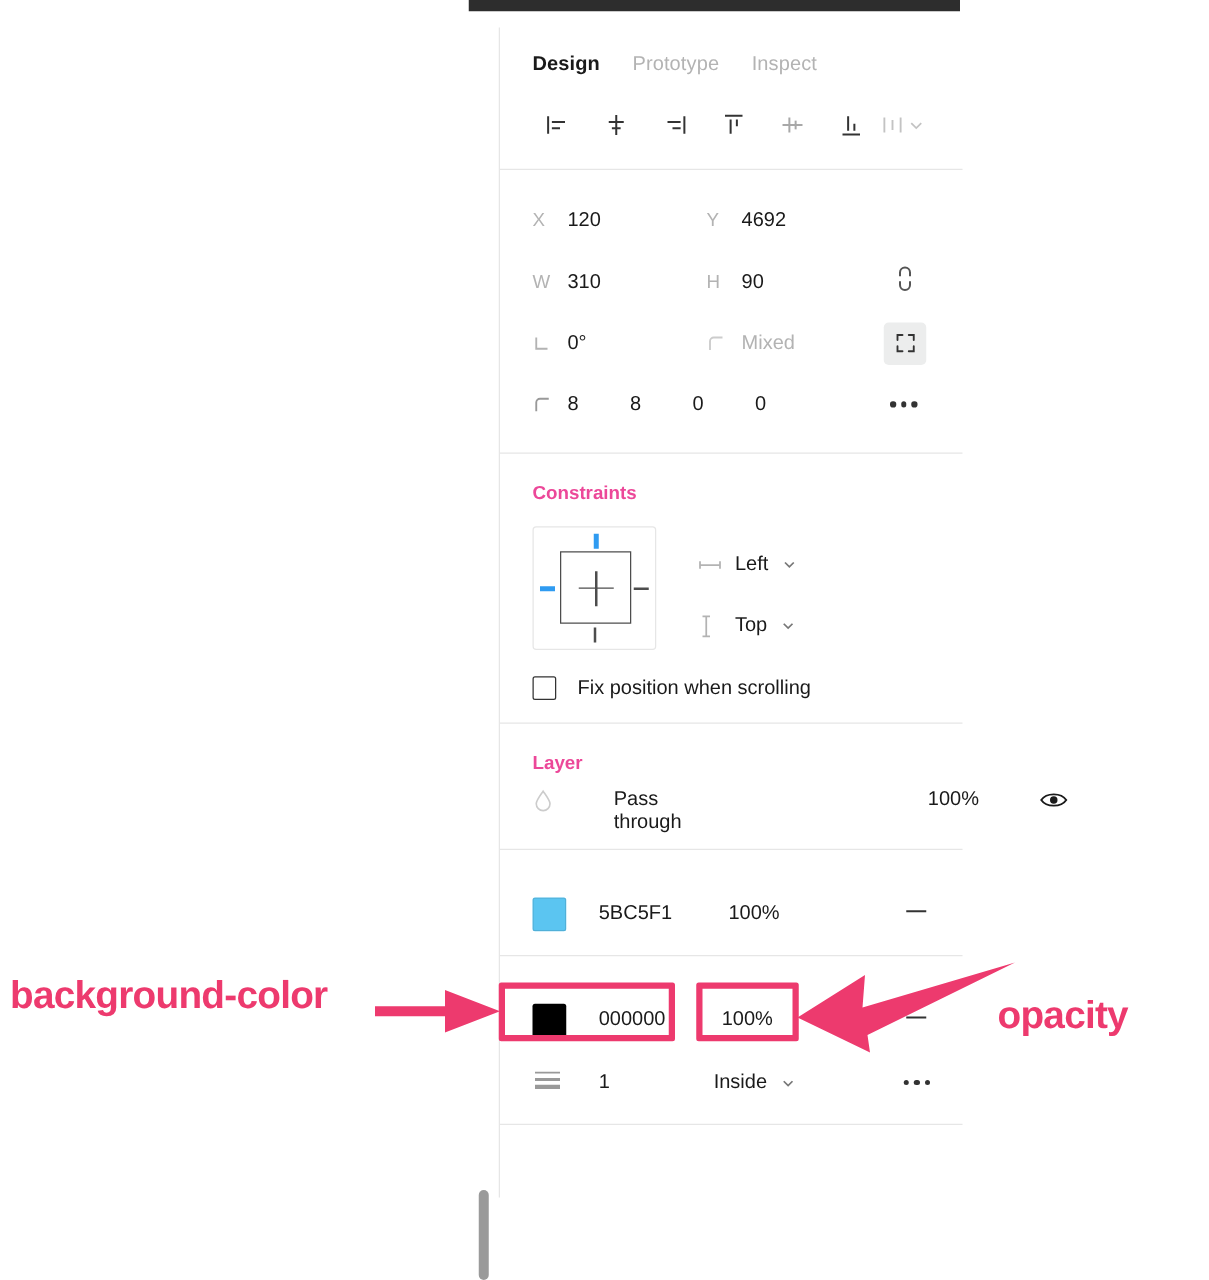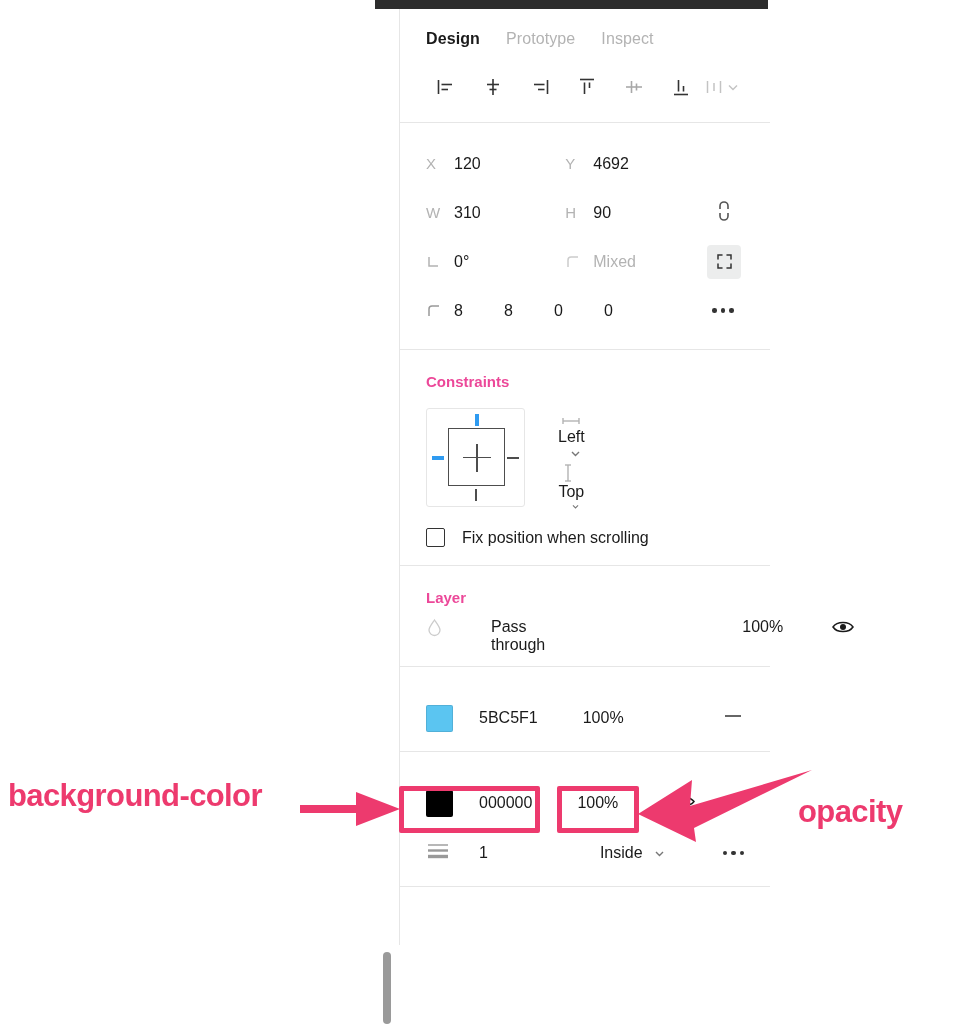--- a/index.html
+++ b/index.html
@@ -12,21 +12,21 @@
   #root { position: relative; width: 967px; height: 1024px; background: #fff; }
 
   
   .topbar {
     position: absolute; left: 375px; top: 0; width: 393px; height: 9px;
     background: #2d2d2d;
   }
 
   
   .panel {
-    position: absolute; left: 399px; top: 9px; width: 371px; height: 936px;
+    position: absolute; left: 399px; top: 22px; width: 371px; height: 936px;
     background: #ffffff;
     border-left: 1px solid #e6e6e6;
   }
 
   
   .divider { height: 1px; background: #e6e6e6; width: 100%; }
 
   
   .tabs { display: flex; align-items: center; gap: 26px; padding: 21px 26px 16px 26px; }
   .tab { font-size: 16px; color: #b3b3b3; letter-spacing: .1px; cursor: pointer; }
@@ -84,21 +84,21 @@
   .cbox .plus-h { position: absolute; left: 36px; top: 47.5px; width: 28px; height: 1.6px; background: #4d4d4d; }
   .cbox .plus-v { position: absolute; left: 49px; top: 35px; width: 1.6px; height: 28px; background: #4d4d4d; }
   .cm { position: absolute; background: #4d4d4d; }
   .cm.active { background: #2f9bf1; }
   .cm.top { left: 48px; top: 5px; width: 3.5px; height: 12px; }
   .cm.bottom { left: 48px; bottom: 5px; width: 1.8px; height: 12px; }
   .cm.left { left: 5px; top: 47px; width: 12px; height: 3.5px; }
   .cm.right { right: 5px; top: 48px; width: 12px; height: 1.8px; }
 
   .cdrops { margin-left: 33px; padding-top: 6px; }
-  .cdrop { display: flex; align-items: center; height: 49px; cursor: pointer; flex-direction: column; }
+  .cdrop { display: flex; align-items: center; height: 49px; cursor: pointer; }
   .cdrop .ci { width: 30px; display: flex; align-items: center; }
   .cdrop .ctext { font-size: 16px; color: #1a1a1a; margin-right: 9px; }
 
   .checkrow { display: flex; align-items: center; margin-top: 16px; cursor: pointer; }
   .checkbox { width: 19px; height: 19px; border: 1.6px solid #333; border-radius: 2px; flex: none; }
   .checkrow span { font-size: 16px; color: #1a1a1a; margin-left: 17px; }
 
   
   .layer-row { display: flex; align-items: flex-start; margin-top: 10px; height: 30px; gap: 48px; }
   .blend-ico { width: 31px; display: flex; align-items: center; }
@@ -110,21 +110,21 @@
   .paint-row { display: flex; align-items: center; margin-top: 16px; height: 30px; }
   .swatch { width: 27px; height: 27px; border-radius: 2px; flex: none; cursor: pointer; }
   .swatch.bordered { box-shadow: inset 0 0 0 1px rgba(0,0,0,.1); }
   .hexval { font-size: 16px; color: #1a1a1a; margin-left: 26px; cursor: pointer; }
   .paint-op { font-size: 16px; color: #1a1a1a; cursor: pointer; }
   .minus { margin-left: auto; cursor: pointer; }
 
   .stroke-row2 { display: flex; align-items: center; margin-top: 20px; height: 30px; }
   .weight-ico { width: 27px; flex: none; cursor: pointer; }
   .weight-val { font-size: 16px; color: #1a1a1a; margin-left: 26px; cursor: pointer; }
-  .align-sel { font-size: 16px; color: #1a1a1a; margin-left: 112px; cursor: pointer; display: flex; align-items: center; gap: 9px; }
+  .align-sel { font-size: 16px; color: #1a1a1a; margin-left: 83px; cursor: pointer; display: flex; align-items: center; gap: 9px; }
 
   
   .vscroll {
     position: absolute; left: 383px; top: 952px; width: 8px; height: 72px;
     background: #9a9a9a; border-radius: 4px; cursor: pointer;
   }
 
   
   .anno-label {
     position: absolute; font-weight: bold; font-style: normal;

